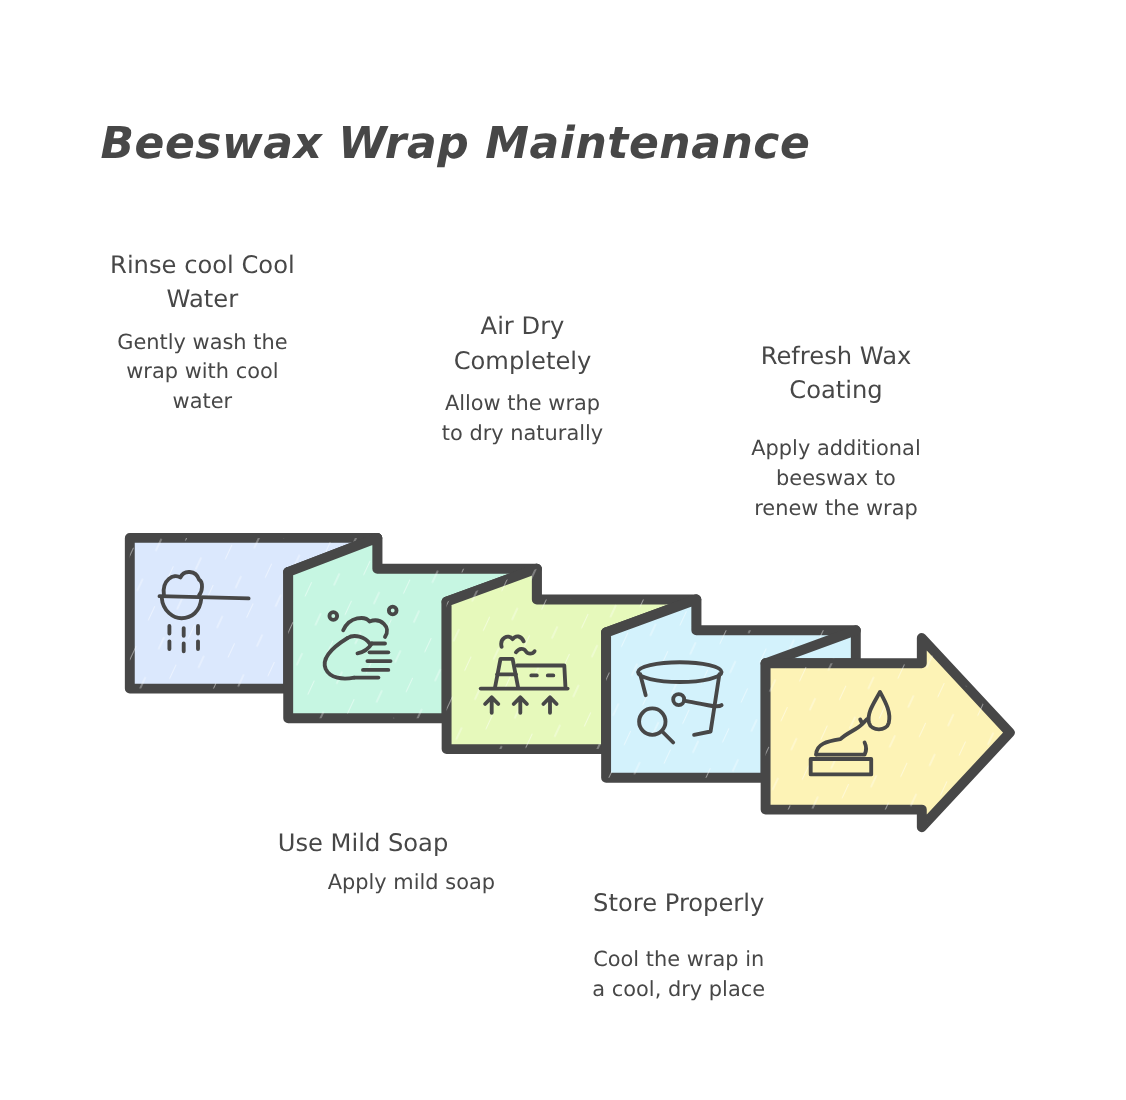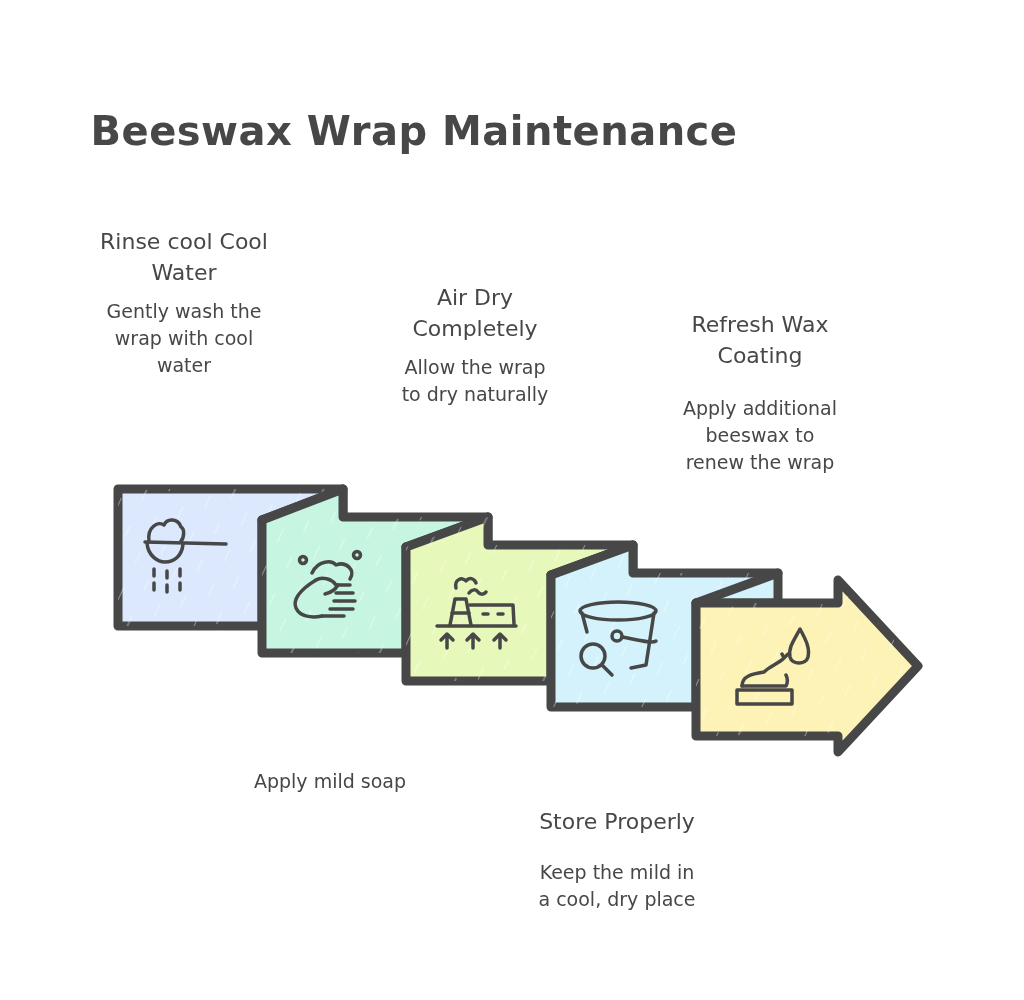--- a/index.html
+++ b/index.html
@@ -1,19 +1,19 @@
 <!DOCTYPE html>
 <html><head>
 <meta charset="utf-8">
 <style>
   html, body { margin: 0; padding: 0; background: #ffffff; }
   body { width: 1024px; height: 1000px; position: relative; overflow: hidden;
          font-family: "DejaVu Sans", sans-serif; color: #474747; }
   .title { position: absolute; left: 0; width: 828px; top: 108px; text-align: center;
-           font-size: 40px; font-weight: bold; letter-spacing: 0.5px; color: #474747; }
+           font-size: 40px; font-weight: bold; letter-spacing: 0.5px; color: #474747; font-style: italic; }
   .step { position: absolute; text-align: center; }
   .step .heading { font-size: 22px; line-height: 31px; color: #474747; }
   .step .desc { font-size: 19px; line-height: 27px; color: #474747; }
   .diagram { position: absolute; left: 0; top: 0; }
 </style>
 </head>
 <body>
 
 <div class="title">Beeswax Wrap Maintenance</div>
 
@@ -46,31 +46,34 @@
     <div>Coating</div>
   </div>
   <div class="desc" style="margin-top:24px;">
     <div>Apply additional</div>
     <div>beeswax to</div>
     <div>renew the wrap</div>
   </div>
 </div>
 
 <div class="step" style="left:210px; width:240px; top:752px;">
-  <div class="desc" style="margin-top:16px;">
+  <div class="heading">
+    <div>Use Mild Soap</div>
+  </div>
+  <div class="desc" style="margin-top:6px;text-align:right;">
     <div>Apply mild soap</div>
   </div>
 </div>
 
 <div class="step" style="left:497px; width:240px; top:806px;">
   <div class="heading">
     <div>Store Properly</div>
   </div>
   <div class="desc" style="margin-top:22px;">
-    <div>Keep the mild in</div>
+    <div>Cool the wrap in</div>
     <div>a cool, dry place</div>
   </div>
 </div>
 
 <svg class="diagram" width="1024" height="1000" viewBox="0 0 1024 1000">
   <defs>
     <pattern id="hatch" width="40" height="40" patternUnits="userSpaceOnUse" patternTransform="rotate(25)">
       <line x1="0" y1="0" x2="0" y2="14" stroke="#ffffff" stroke-width="1.5" opacity="0.55"></line>
       <line x1="20" y1="22" x2="20" y2="34" stroke="#ffffff" stroke-width="1.2" opacity="0.45"></line>
     </pattern>

